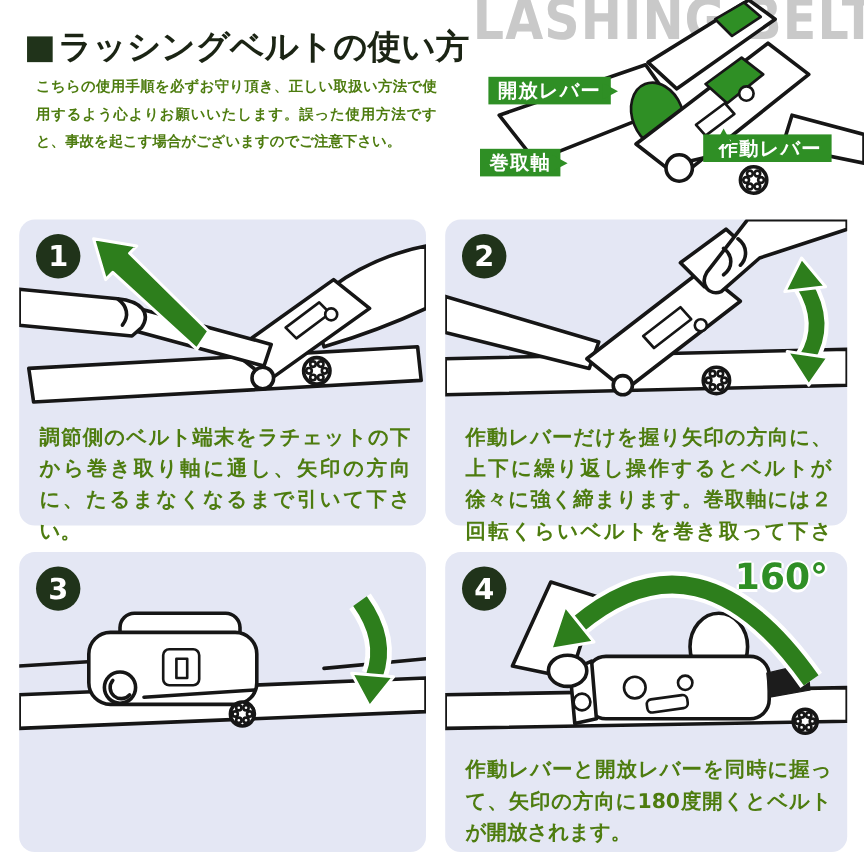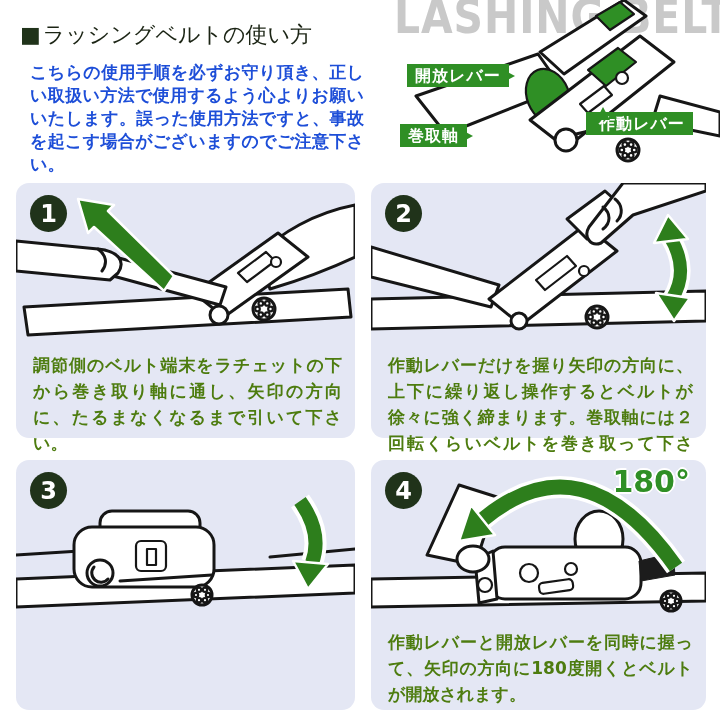--- a/index.html
+++ b/index.html
@@ -4,27 +4,27 @@
 <style>
   html,body{margin:0;padding:0;}
   body{
     width:720px;height:720px;position:relative;background:#ffffff;
     font-family:"DejaVu Sans","Liberation Sans",sans-serif;
     overflow:hidden;
   }
   
   .page-title{
     position:absolute;left:20px;top:20px;width:380px;
-    font-size:22px;font-weight:400;color:#1b2414;letter-spacing:0px;
+    font-size:28px;font-weight:700;color:#1b2414;letter-spacing:0px;
     white-space:nowrap;
   }
   .title-bullet{color:#20331a;margin-right:2px;}
   .intro{
     position:absolute;left:30px;top:61px;width:334px;
-    font-size:17px;line-height:23px;font-weight:700;color:#1d4ed8;
+    font-size:12px;line-height:23px;font-weight:700;color:#4d7c0f;
     text-align:justify;
   }
   
   .diagram{
     position:absolute;left:388px;top:0;width:332px;height:172px;overflow:hidden;
   }
   .watermark{
     position:absolute;left:6px;top:-11px;white-space:nowrap;
     font-size:44px;font-weight:800;color:#c9c9c9;letter-spacing:1px;
     transform:scale(0.93,1.08);transform-origin:left top;
@@ -199,21 +199,21 @@
     <circle class="ink2" cx="183" cy="126.8" r="2.2"></circle>
     <circle class="ink2" cx="189" cy="126.8" r="2.2"></circle>
     <path class="wcase" d="M284,38 Q307,70 296,100" stroke-width="22"></path>
     <path class="gstroke" d="M284,38 Q307,70 296,100" stroke-width="14"></path>
     <polygon class="garrow" points="292,126 277,98 312,101"></polygon>
   </svg>
 </div>
 
 <div class="panel panel-4">
   <div class="badge">4</div>
-  <div class="angle-label">180°</div>
+  <div class="angle-label">160°</div>
   <svg class="illus" viewBox="0 0 335 162">
     <polygon class="ink" points="0,116 335,110 335,138 0,144"></polygon>
     <ellipse class="ink" cx="228" cy="76" rx="24" ry="28"></ellipse>
     <rect class="ink" x="118" y="84" width="152" height="52" rx="16"></rect>
     <circle class="ink2" cx="158" cy="110" r="9"></circle>
     <circle class="ink2" cx="200" cy="106" r="6"></circle>
     <rect class="ink2" x="168" y="118" width="34" height="11" rx="4" transform="rotate(-8 185 123)"></rect>
     <polygon class="ink" points="104,96 122,88 126,136 108,140"></polygon>
     <circle class="ink2" cx="114" cy="122" r="7"></circle>
     <polygon points="268,98 302,90 304,112 270,118" fill="#1c1c1c" stroke="#1c1c1c"></polygon>

